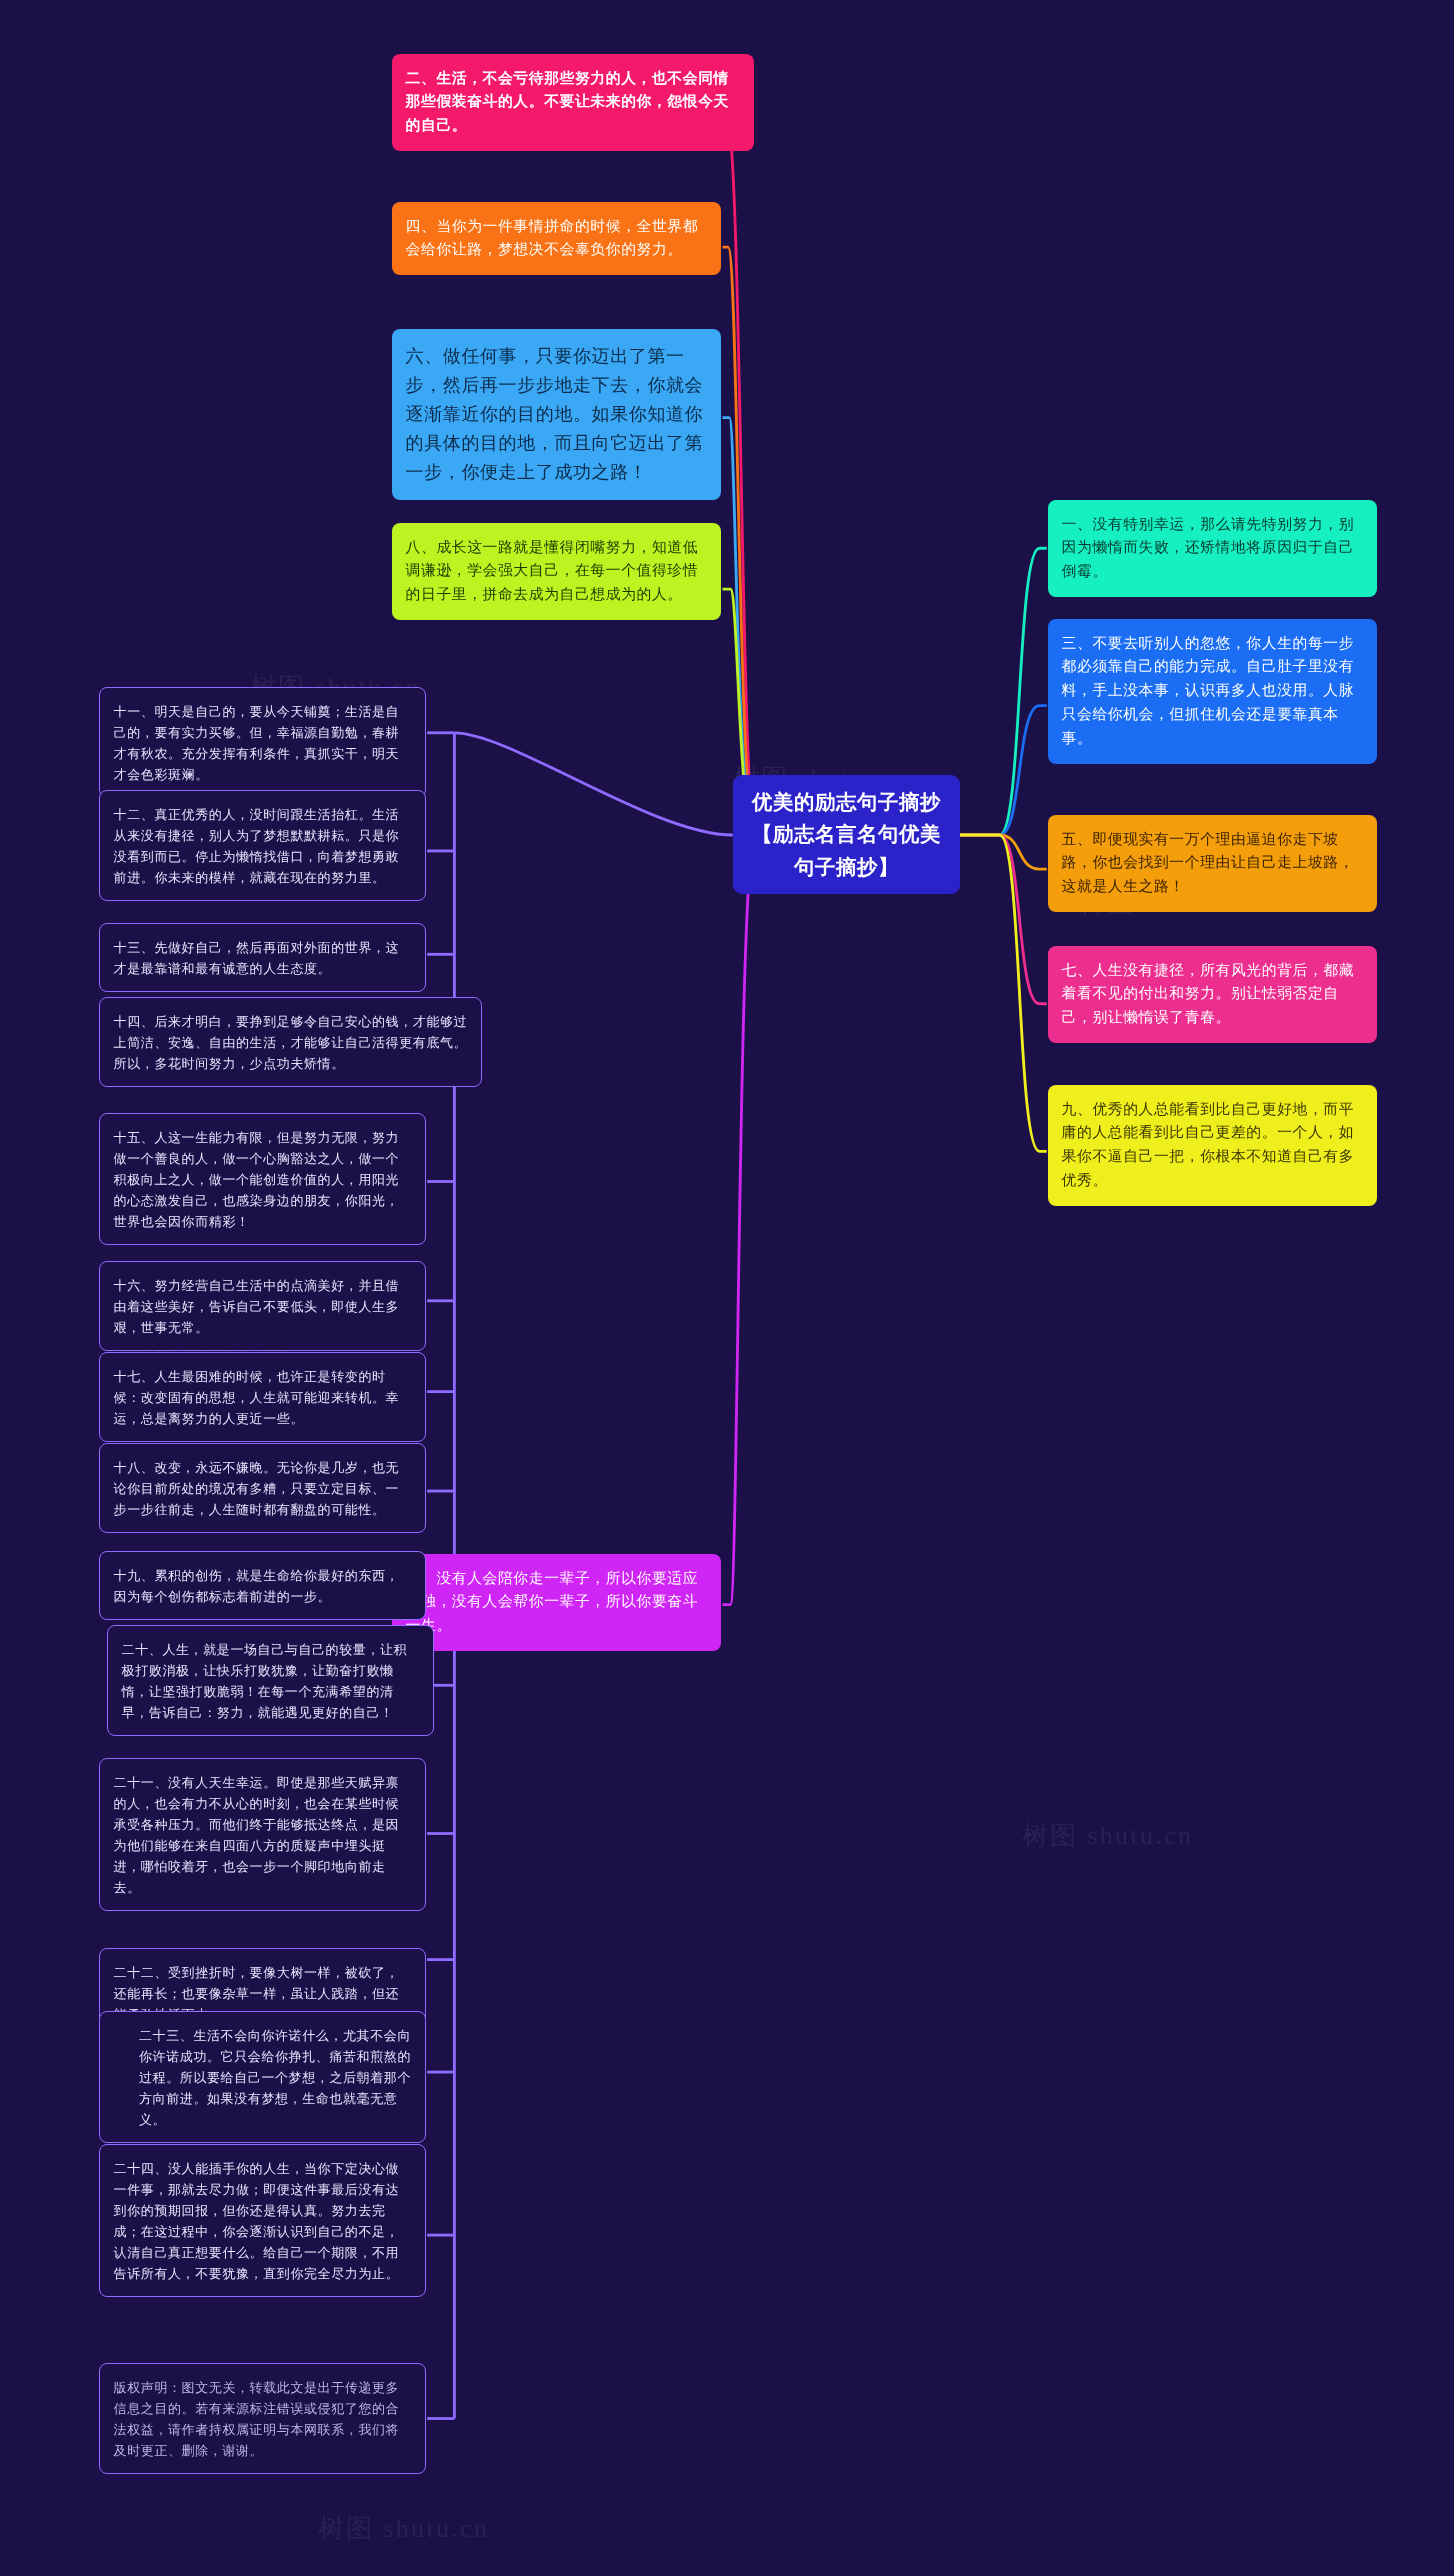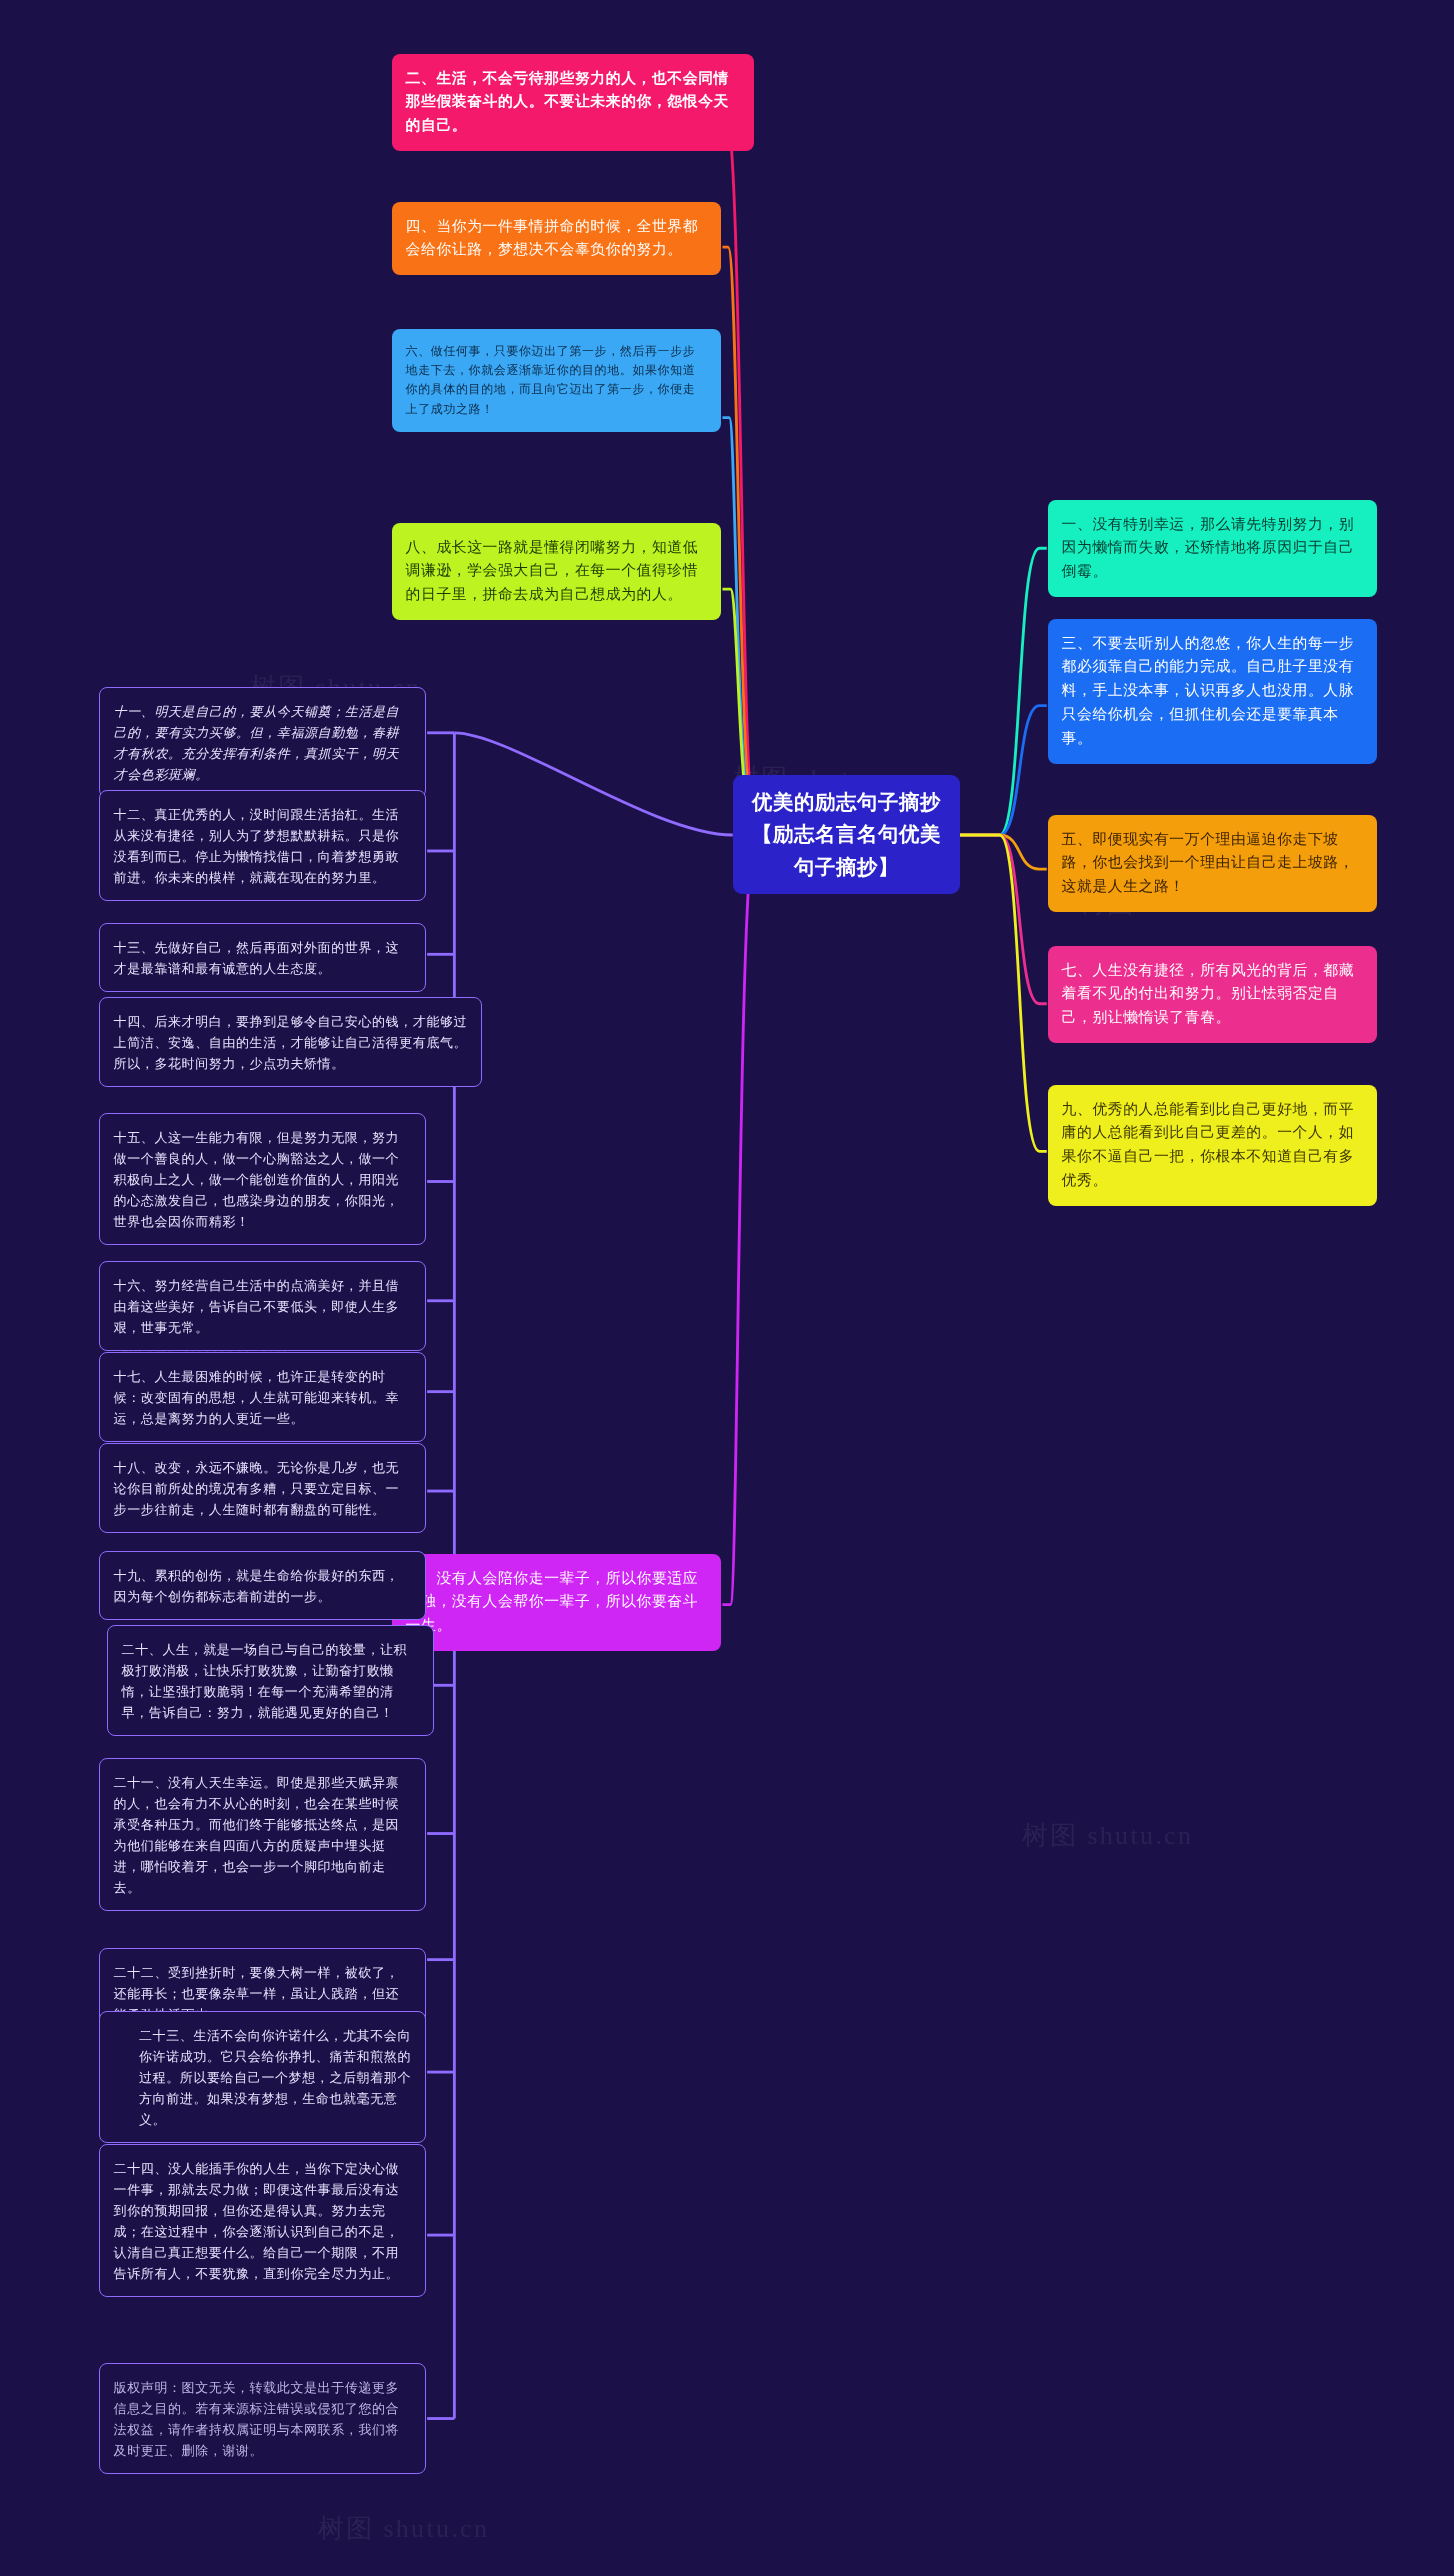--- a/index.html
+++ b/index.html
@@ -76,31 +76,31 @@
 <div class="wm" style="left:1079px;top:886px;">树图 shutu.cn</div>
 <div class="wm" style="left:119px;top:1335px;">树图 shutu.cn</div>
 <div class="wm" style="left:148px;top:2022px;">树图 shutu.cn</div>
 <div class="wm" style="left:1022px;top:1818px;">树图 shutu.cn</div>
 <div class="wm" style="left:318px;top:2511px;">树图 shutu.cn</div>
 
 <div class="center-node" style="left:733px;top:775px;width:227px;height:119px;">优美的励志句子摘抄【励志名言名句优美句子摘抄】</div>
 
 <div class="node" style="left:392px;top:54px;width:362px;background:#f4196b;color:#ffffff;font-size:14.8px;font-weight:bold;">二、生活，不会亏待那些努力的人，也不会同情那些假装奋斗的人。不要让未来的你，怨恨今天的自己。</div>
 <div class="node" style="left:392px;top:202px;width:329px;background:#f97316;color:#ffffff;font-size:14.8px;">四、当你为一件事情拼命的时候，全世界都会给你让路，梦想决不会辜负你的努力。</div>
-<div class="node" style="left:392px;top:329px;width:329px;background:#3ba8f5;color:#0b2b4a;font-size:12px;">六、做任何事，只要你迈出了第一步，然后再一步步地走下去，你就会逐渐靠近你的目的地。如果你知道你的具体的目的地，而且向它迈出了第一步，你便走上了成功之路！</div>
+<div class="node" style="left:392px;top:329px;width:329px;background:#3ba8f5;color:#0b2b4a;font-size:18px;">六、做任何事，只要你迈出了第一步，然后再一步步地走下去，你就会逐渐靠近你的目的地。如果你知道你的具体的目的地，而且向它迈出了第一步，你便走上了成功之路！</div>
 <div class="node" style="left:392px;top:523px;width:329px;background:#bdf321;color:#1c3a00;font-size:14.8px;">八、成长这一路就是懂得闭嘴努力，知道低调谦逊，学会强大自己，在每一个值得珍惜的日子里，拼命去成为自己想成为的人。</div>
 <div class="node" style="left:392px;top:1554px;width:329px;background:#d026f5;color:#ffffff;font-size:14.8px;">十、没有人会陪你走一辈子，所以你要适应孤独，没有人会帮你一辈子，所以你要奋斗一生。</div>
 
 <div class="node" style="left:1048px;top:500px;width:329px;background:#16f0c0;color:#06392e;font-size:14.8px;">一、没有特别幸运，那么请先特别努力，别因为懒惰而失败，还矫情地将原因归于自己倒霉。</div>
 <div class="node" style="left:1048px;top:619px;width:329px;background:#1b6ef3;color:#ffffff;font-size:14.8px;">三、不要去听别人的忽悠，你人生的每一步都必须靠自己的能力完成。自己肚子里没有料，手上没本事，认识再多人也没用。人脉只会给你机会，但抓住机会还是要靠真本事。</div>
 <div class="node" style="left:1048px;top:815px;width:329px;background:#f59e0b;color:#3a2200;font-size:14.8px;">五、即便现实有一万个理由逼迫你走下坡路，你也会找到一个理由让自己走上坡路，这就是人生之路！</div>
 <div class="node" style="left:1048px;top:946px;width:329px;background:#ec2f8e;color:#ffffff;font-size:14.8px;">七、人生没有捷径，所有风光的背后，都藏着看不见的付出和努力。别让怯弱否定自己，别让懒惰误了青春。</div>
 <div class="node" style="left:1048px;top:1085px;width:329px;background:#f0ef1e;color:#3a3600;font-size:14.8px;">九、优秀的人总能看到比自己更好地，而平庸的人总能看到比自己更差的。一个人，如果你不逼自己一把，你根本不知道自己有多优秀。</div>
 
-<div class="node" style="left:99px;top:687px;width:327px;background:#1b1048;color:#e9e4ff;border:1.7px solid #8f6bff;font-size:13px;font-style:italic;">十一、明天是自己的，要从今天铺奠；生活是自己的，要有实力买够。但，幸福源自勤勉，春耕才有秋农。充分发挥有利条件，真抓实干，明天才会色彩斑斓。</div>
+<div class="node" style="left:99px;top:687px;width:327px;background:#1b1048;color:#e9e4ff;border:1.7px solid #8f6bff;font-size:13px;">十一、明天是自己的，要从今天铺奠；生活是自己的，要有实力买够。但，幸福源自勤勉，春耕才有秋农。充分发挥有利条件，真抓实干，明天才会色彩斑斓。</div>
 <div class="node" style="left:99px;top:790px;width:327px;background:#1b1048;color:#e9e4ff;border:1.7px solid #8f6bff;font-size:13px;">十二、真正优秀的人，没时间跟生活抬杠。生活从来没有捷径，别人为了梦想默默耕耘。只是你没看到而已。停止为懒惰找借口，向着梦想勇敢前进。你未来的模样，就藏在现在的努力里。</div>
 <div class="node" style="left:99px;top:923px;width:327px;background:#1b1048;color:#e9e4ff;border:1.7px solid #8f6bff;font-size:13px;">十三、先做好自己，然后再面对外面的世界，这才是最靠谱和最有诚意的人生态度。</div>
 <div class="node" style="left:99px;top:997px;width:383px;background:#1b1048;color:#e9e4ff;border:1.7px solid #8f6bff;font-size:13px;">十四、后来才明白，要挣到足够令自己安心的钱，才能够过上简洁、安逸、自由的生活，才能够让自己活得更有底气。所以，多花时间努力，少点功夫矫情。</div>
 <div class="node" style="left:99px;top:1113px;width:327px;background:#1b1048;color:#e9e4ff;border:1.7px solid #8f6bff;font-size:13px;">十五、人这一生能力有限，但是努力无限，努力做一个善良的人，做一个心胸豁达之人，做一个积极向上之人，做一个能创造价值的人，用阳光的心态激发自己，也感染身边的朋友，你阳光，世界也会因你而精彩！</div>
 <div class="node" style="left:99px;top:1261px;width:327px;background:#1b1048;color:#e9e4ff;border:1.7px solid #8f6bff;font-size:13px;">十六、努力经营自己生活中的点滴美好，并且借由着这些美好，告诉自己不要低头，即使人生多艰，世事无常。</div>
 <div class="node" style="left:99px;top:1352px;width:327px;background:#1b1048;color:#e9e4ff;border:1.7px solid #8f6bff;font-size:13px;">十七、人生最困难的时候，也许正是转变的时候：改变固有的思想，人生就可能迎来转机。幸运，总是离努力的人更近一些。</div>
 <div class="node" style="left:99px;top:1443px;width:327px;background:#1b1048;color:#e9e4ff;border:1.7px solid #8f6bff;font-size:13px;">十八、改变，永远不嫌晚。无论你是几岁，也无论你目前所处的境况有多糟，只要立定目标、一步一步往前走，人生随时都有翻盘的可能性。</div>
 <div class="node" style="left:99px;top:1551px;width:327px;background:#1b1048;color:#e9e4ff;border:1.7px solid #8f6bff;font-size:13px;">十九、累积的创伤，就是生命给你最好的东西，因为每个创伤都标志着前进的一步。</div>
 <div class="node" style="left:99px;top:1625px;width:327px;background:#1b1048;color:#e9e4ff;border:1.7px solid #8f6bff;font-size:13px;margin-left:8px;">二十、人生，就是一场自己与自己的较量，让积极打败消极，让快乐打败犹豫，让勤奋打败懒惰，让坚强打败脆弱！在每一个充满希望的清早，告诉自己：努力，就能遇见更好的自己！</div>
 <div class="node" style="left:99px;top:1758px;width:327px;background:#1b1048;color:#e9e4ff;border:1.7px solid #8f6bff;font-size:13px;">二十一、没有人天生幸运。即使是那些天赋异禀的人，也会有力不从心的时刻，也会在某些时候承受各种压力。而他们终于能够抵达终点，是因为他们能够在来自四面八方的质疑声中埋头挺进，哪怕咬着牙，也会一步一个脚印地向前走去。</div>

